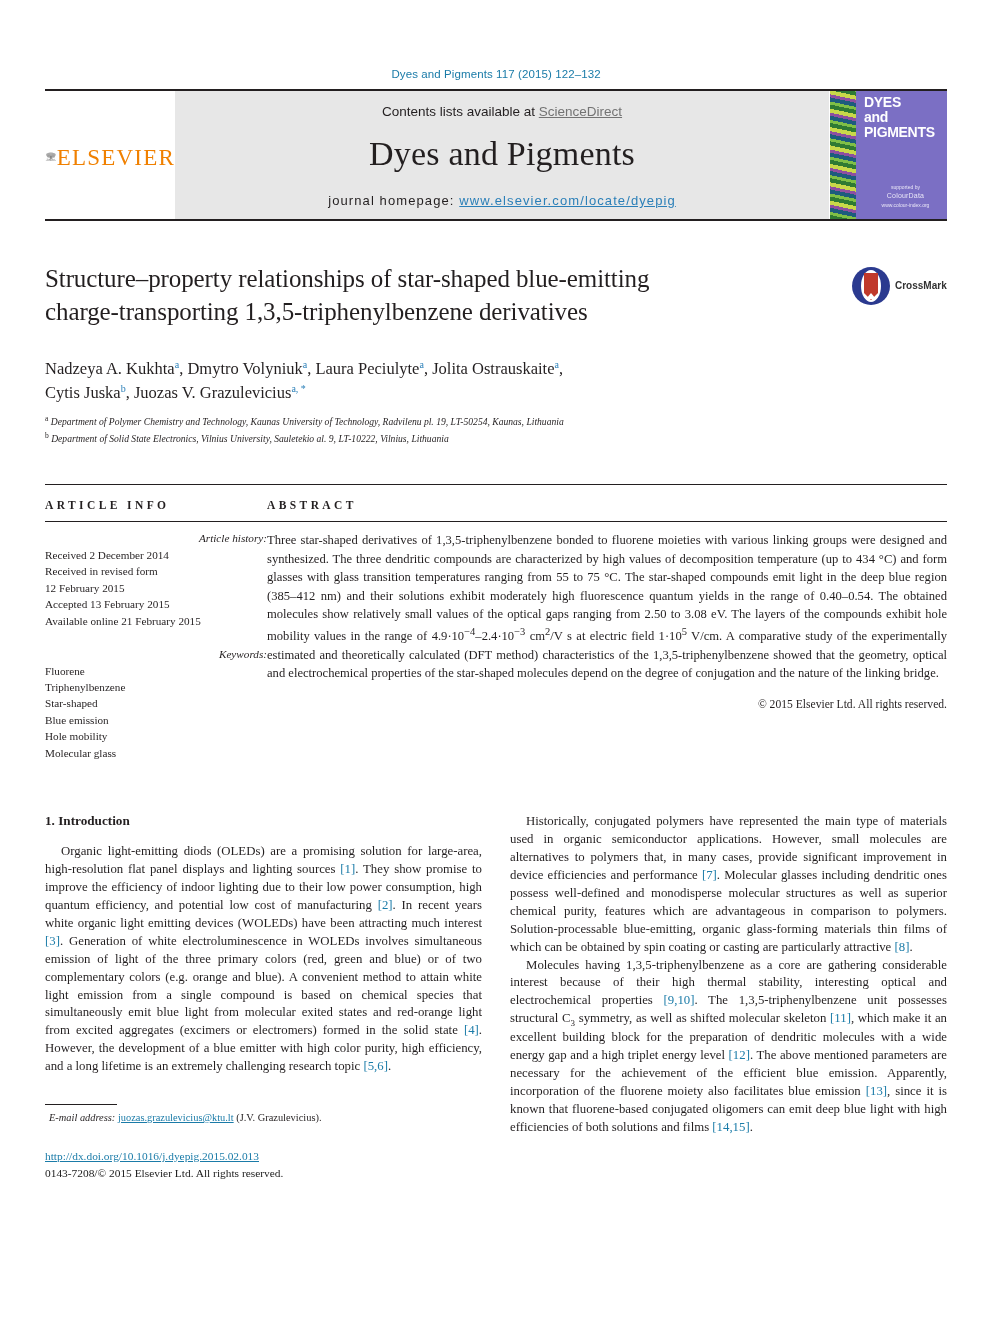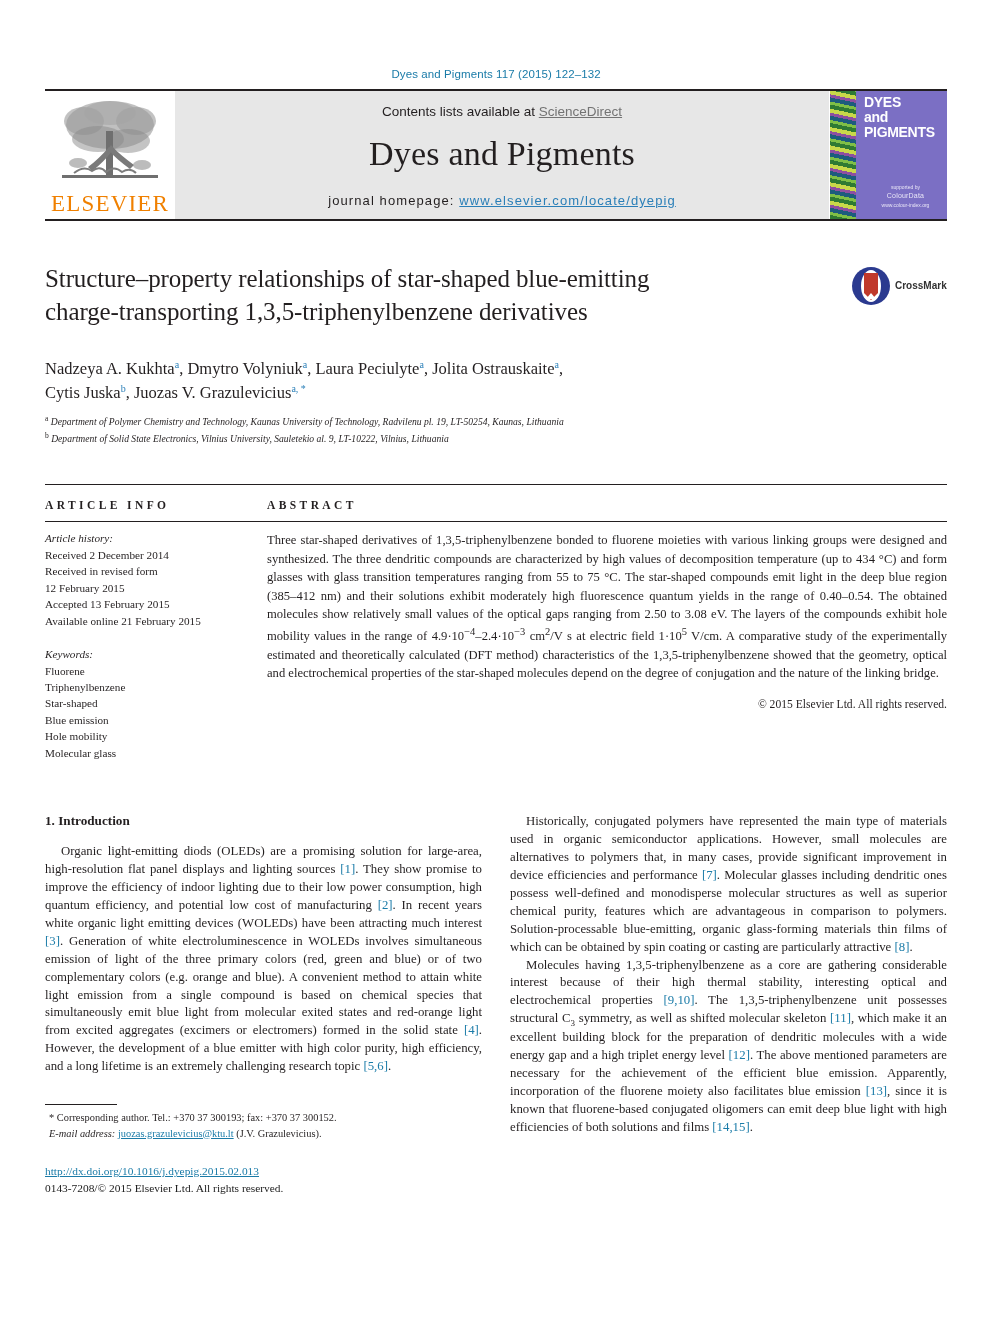--- a/index.html
+++ b/index.html
@@ -34,21 +34,20 @@
     border-bottom: 2.5px solid #231f20;
     display: flex;
     align-items: stretch;
     height: 132px;
     background: #ffffff;
   }
   .elsevier-block {
     width: 130px;
     flex: 0 0 130px;
     display: flex;
-    flex-direction: column;
     align-items: center;
     justify-content: flex-start;
     padding-top: 4px;
     background: #fff;
   }
   .tree-svg { display:block; }
   .elsevier-word {
     font-family: "Liberation Serif", serif;
     font-size: 23px;
     letter-spacing: 1.2px;
@@ -190,21 +189,21 @@
   }
   .rule { border-bottom: 1px solid #231f20; }
 
   .info-body {
     font-family: "Liberation Serif", serif;
     font-size: 11.2px;
     line-height: 1.47;
     color: #231f20;
     padding-top: 8px;
   }
-  .info-body .lbl { font-style: italic; }
+  .info-body .lbl { font-style: italic; text-align: right; }
   .kw-block { padding-top: 17px; }
 
   .abstract-body {
     font-family: "Liberation Serif", serif;
     font-size: 12.6px;
     line-height: 1.47;
     text-align: justify;
     color: #231f20;
     padding-top: 9px;
   }
@@ -385,21 +384,20 @@
     </div>
   </div>
 
   <div class="body-cols">
 
     <div class="bcol">
       <div class="h2">1. Introduction</div>
       <p class="para">Organic light-emitting diods (OLEDs) are a promising solution for large-area, high-resolution flat panel displays and lighting sources <span class="ref">[1]</span>. They show promise to improve the efficiency of indoor lighting due to their low power consumption, high quantum efficiency, and potential low cost of manufacturing <span class="ref">[2]</span>. In recent years white organic light emitting devices (WOLEDs) have been attracting much interest <span class="ref">[3]</span>. Generation of white electroluminescence in WOLEDs involves simultaneous emission of light of the three primary colors (red, green and blue) or of two complementary colors (e.g. orange and blue). A convenient method to attain white light emission from a single compound is based on chemical species that simultaneously emit blue light from molecular exited states and red-orange light from excited aggregates (excimers or electromers) formed in the solid state <span class="ref">[4]</span>. However, the development of a blue emitter with high color purity, high efficiency, and a long lifetime is an extremely challenging research topic <span class="ref">[5,6]</span>.</p>
 
       <div class="footnote">
-        <div class="fn-line">* Corresponding author. Tel.: +370 37 300193; fax: +370 37 300152.</div>
         <div class="fn-line"><span class="em">E-mail address:</span> <a class="fn-link" href="#">juozas.grazulevicius@ktu.lt</a> <span>(J.V. Grazulevicius).</span></div>
       </div>
 
       <div class="doi-block">
         <div><a class="doi" href="#">http://dx.doi.org/10.1016/j.dyepig.2015.02.013</a></div>
         <div>0143-7208/© 2015 Elsevier Ltd. All rights reserved.</div>
       </div>
     </div>
 
     <div class="bcol">

